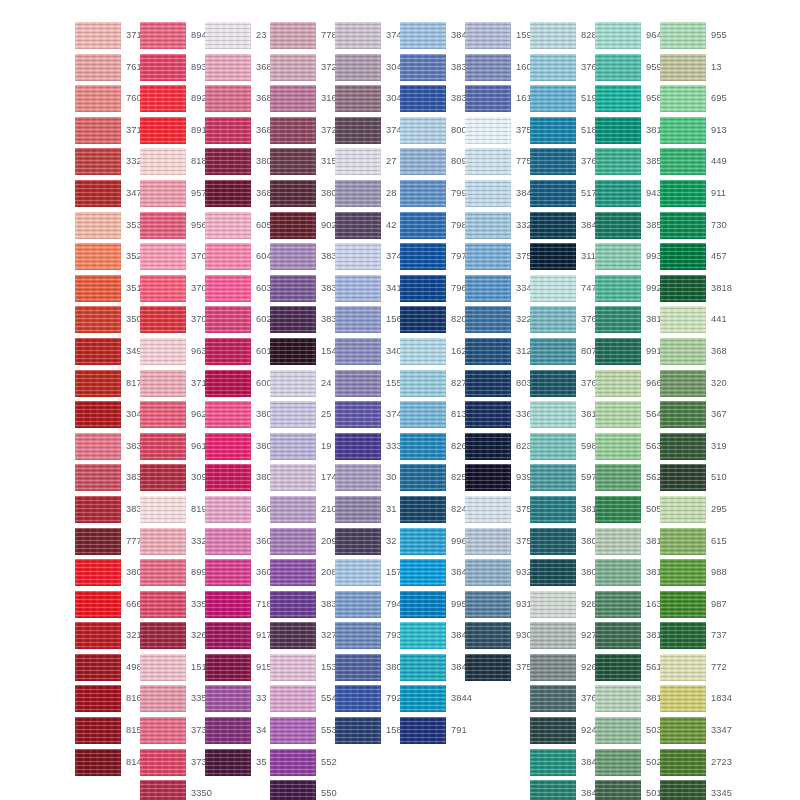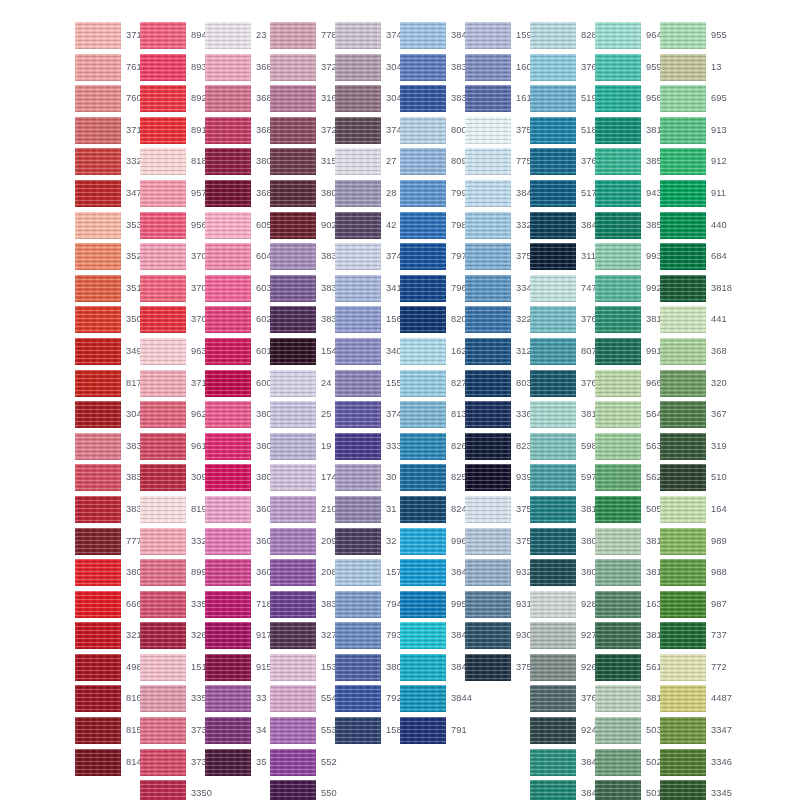--- a/index.html
+++ b/index.html
@@ -998,33 +998,33 @@
         <div class="floss-cell">
           <div class="swatch" style="background-color: rgb(143, 214, 163);"></div>
           <div class="code">695</div>
         </div>
         <div class="floss-cell">
           <div class="swatch" style="background-color: rgb(85, 195, 132);"></div>
           <div class="code">913</div>
         </div>
         <div class="floss-cell">
           <div class="swatch" style="background-color: rgb(45, 185, 111);"></div>
-          <div class="code">912</div>
+          <div class="code">449</div>
         </div>
         <div class="floss-cell">
           <div class="swatch" style="background-color: rgb(0, 162, 90);"></div>
           <div class="code">911</div>
         </div>
         <div class="floss-cell">
           <div class="swatch" style="background-color: rgb(1, 143, 78);"></div>
-          <div class="code">440</div>
+          <div class="code">730</div>
         </div>
         <div class="floss-cell">
           <div class="swatch" style="background-color: rgb(1, 121, 66);"></div>
-          <div class="code">684</div>
+          <div class="code">457</div>
         </div>
         <div class="floss-cell">
           <div class="swatch" style="background-color: rgb(23, 92, 52);"></div>
           <div class="code">3818</div>
         </div>
         <div class="floss-cell">
           <div class="swatch" style="background-color: rgb(207, 230, 189);"></div>
           <div class="code">441</div>
         </div>
         <div class="floss-cell">
@@ -1042,53 +1042,53 @@
         <div class="floss-cell">
           <div class="swatch" style="background-color: rgb(53, 88, 56);"></div>
           <div class="code">319</div>
         </div>
         <div class="floss-cell">
           <div class="swatch" style="background-color: rgb(43, 67, 48);"></div>
           <div class="code">510</div>
         </div>
         <div class="floss-cell">
           <div class="swatch" style="background-color: rgb(198, 224, 174);"></div>
-          <div class="code">164</div>
+          <div class="code">295</div>
         </div>
         <div class="floss-cell">
           <div class="swatch" style="background-color: rgb(131, 181, 92);"></div>
-          <div class="code">989</div>
+          <div class="code">615</div>
         </div>
         <div class="floss-cell">
           <div class="swatch" style="background-color: rgb(95, 156, 67);"></div>
           <div class="code">988</div>
         </div>
         <div class="floss-cell">
           <div class="swatch" style="background-color: rgb(68, 134, 47);"></div>
           <div class="code">987</div>
         </div>
         <div class="floss-cell">
           <div class="swatch" style="background-color: rgb(29, 107, 50);"></div>
           <div class="code">737</div>
         </div>
         <div class="floss-cell">
           <div class="swatch" style="background-color: rgb(223, 227, 179);"></div>
           <div class="code">772</div>
         </div>
         <div class="floss-cell">
           <div class="swatch" style="background-color: rgb(210, 207, 124);"></div>
-          <div class="code">4487</div>
+          <div class="code">1834</div>
         </div>
         <div class="floss-cell">
           <div class="swatch" style="background-color: rgb(111, 149, 64);"></div>
           <div class="code">3347</div>
         </div>
         <div class="floss-cell">
           <div class="swatch" style="background-color: rgb(78, 123, 48);"></div>
-          <div class="code">3346</div>
+          <div class="code">2723</div>
         </div>
         <div class="floss-cell">
           <div class="swatch" style="background-color: rgb(47, 90, 44);"></div>
           <div class="code">3345</div>
         </div>
       </div>
     </div>
 </div>
 
 </body></html>

